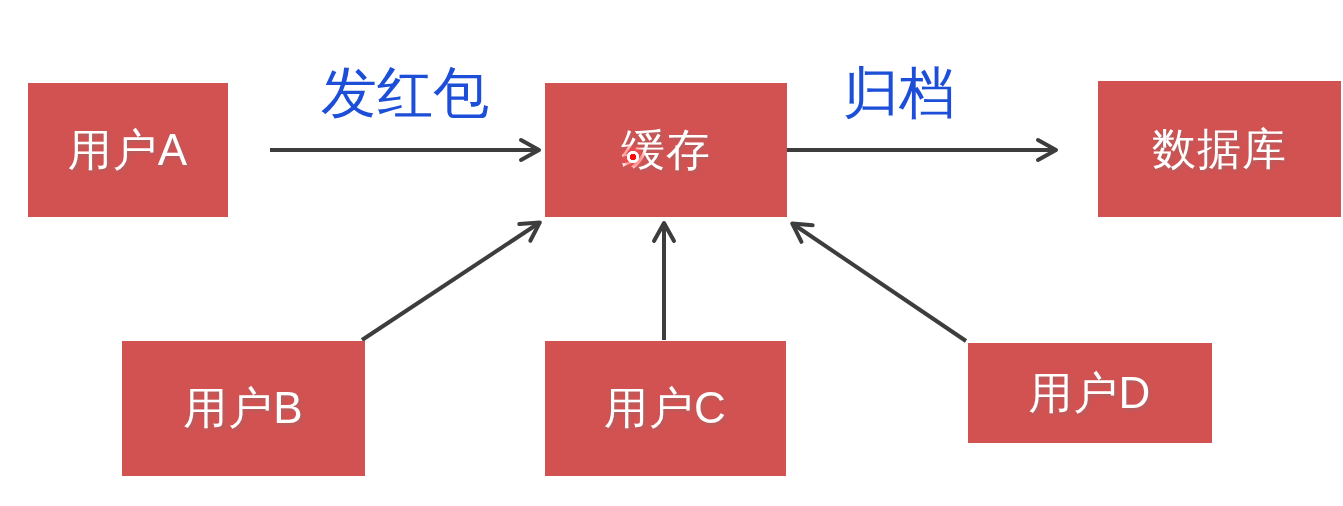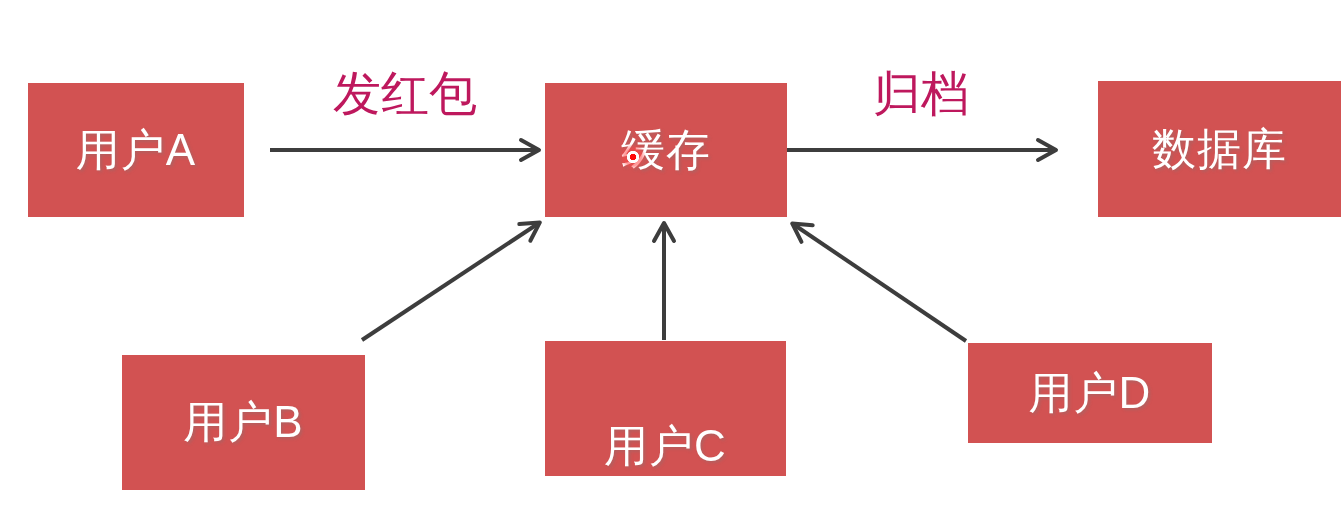--- a/index.html
+++ b/index.html
@@ -26,35 +26,35 @@
     position: absolute;
     background: #d25252;
     color: #ffffff;
     display: flex;
     align-items: center;
     justify-content: center;
     font-size: 44px;
     letter-spacing: 1px;
     text-shadow: 2px 2px 3px rgba(120,120,120,0.35);
   }
-  .node-user-a   { left: 28px;   top: 83px;  width: 216px; height: 134px; }
+  .node-user-a   { left: 28px;   top: 83px;  width: 200px; height: 134px; }
   .node-cache    { left: 545px;  top: 83px;  width: 242px; height: 134px; }
   .node-database { left: 1062px; top: 81px;  width: 243px; height: 136px; margin-left: 36px; }
-  .node-user-b   { left: 122px;  top: 355px; width: 243px; height: 135px; }
-  .node-user-c   { left: 545px;  top: 341px; width: 241px; height: 135px; align-items: flex-end; }
+  .node-user-b   { left: 122px;  top: 341px; width: 243px; height: 135px; }
+  .node-user-c   { left: 545px;  top: 341px; width: 241px; height: 135px; }
   .node-user-d   { left: 968px;  top: 343px; width: 244px; height: 100px; }
   .edge-label {
     position: absolute;
     transform: translate(-50%, -50%);
-    font-size: 48px;
-    color: #be185d;
+    font-size: 56px;
+    color: #1d4ed8;
     white-space: nowrap;
   }
   .edge-label-send    { left: 405px; top: 94px; }
-  .edge-label-archive { left: 921px; top: 94px; }
+  .edge-label-archive { left: 899px; top: 94px; }
   .pointer-dot {
     position: absolute;
     left: 620px;
     top: 144px;
     width: 26px;
     height: 26px;
     border-radius: 50%;
     background: radial-gradient(circle,
       #ff0a0a 0 3.2px,
       #ffffff 3.2px 5.8px,

